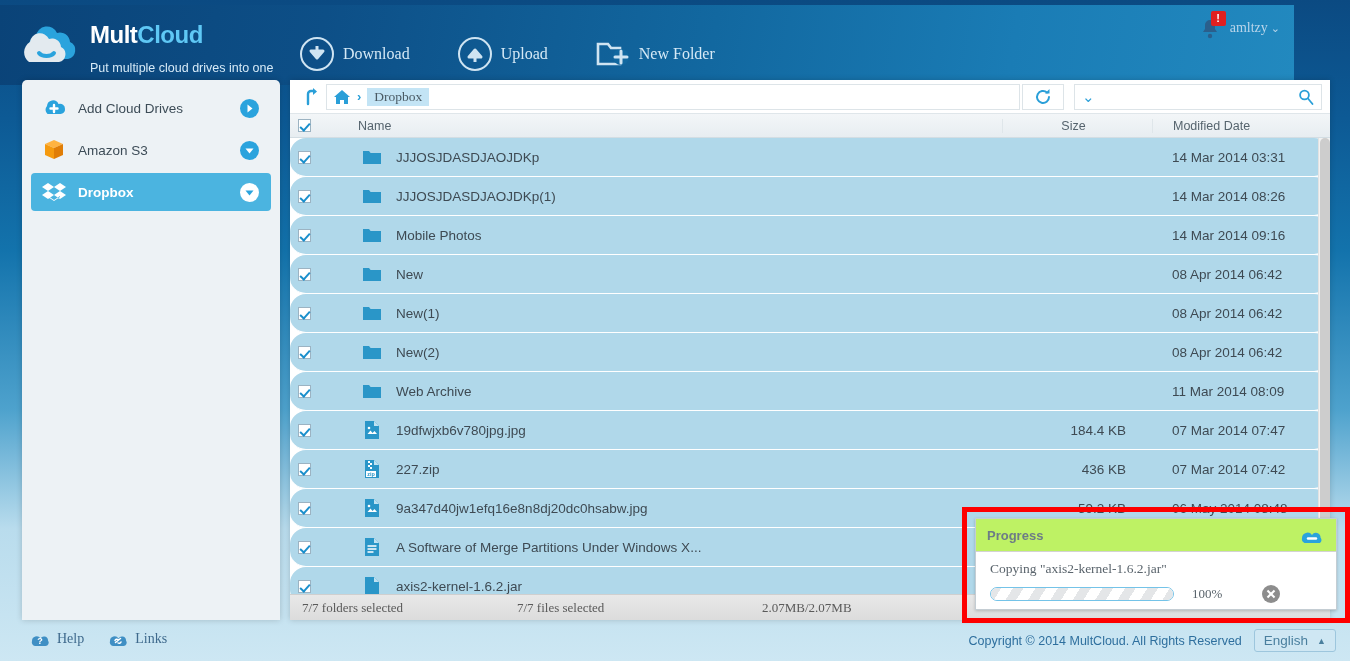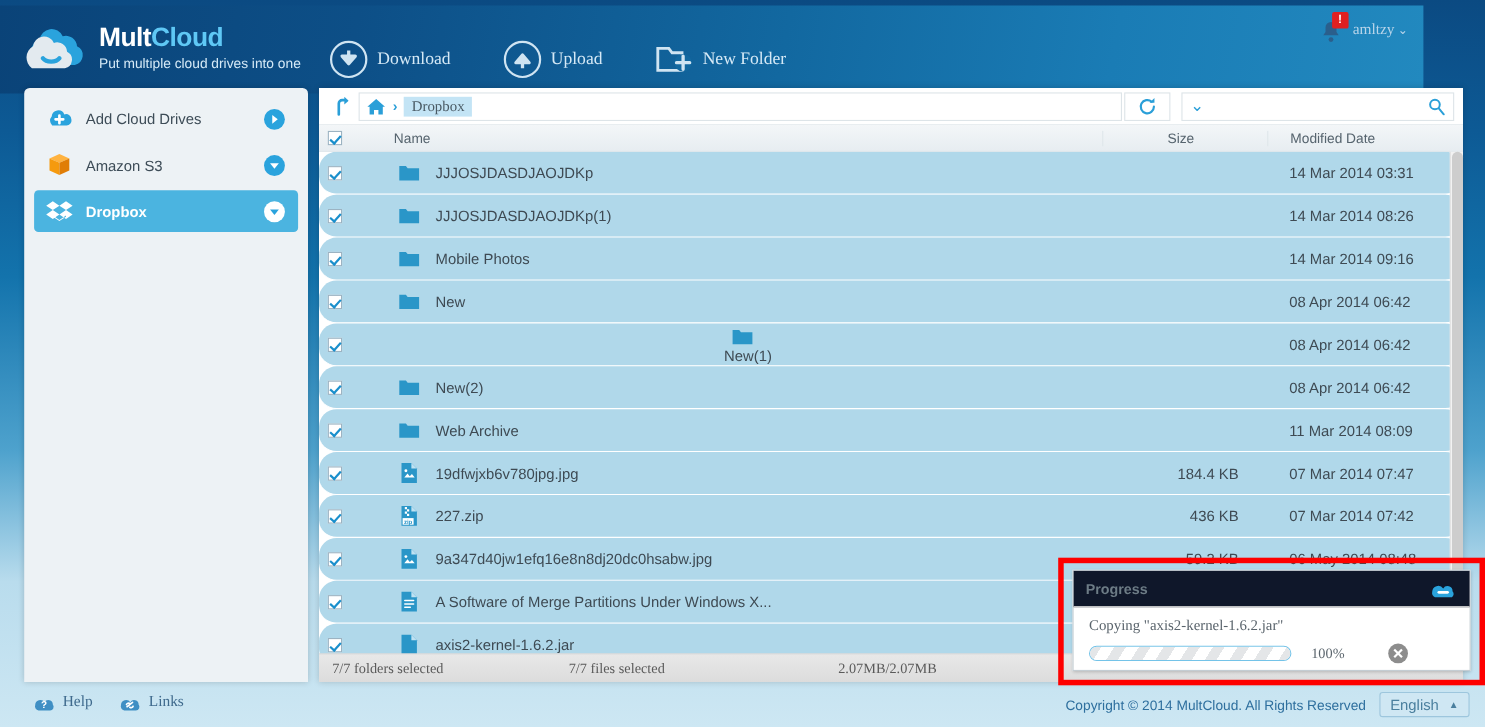--- a/index.html
+++ b/index.html
@@ -13,21 +13,21 @@
   
   .header {
     position: absolute; left: 0; top: 5px; width: 1294px; height: 80px;
     background: linear-gradient(100deg, #0a4378 0%, #0d4f87 25%, #1268a0 55%, #1a7cb5 78%, #2289bf 100%);
   }
   .logo-wrap { position: absolute; left: 18px; top: 17px; display: flex; align-items: flex-start; }
   .logo-cloud { position: relative; width: 62px; height: 46px; margin-right: 10px; }
   .logo-text-main { font-size: 24px; font-weight: bold; letter-spacing: -.5px; line-height: 26px; }
   .logo-text-main .w1 { color: #ffffff; }
   .logo-text-main .w2 { color: #5fc8f5; }
-  .logo-tag { color: #d6eaf7; font-size: 12.5px; margin-top: 3px; }
+  .logo-tag { color: #d6eaf7; font-size: 12.5px; margin-top: 13px; }
 
   .toolbar { position: absolute; left: 300px; top: 32px; display: flex; gap: 48px; align-items: center; }
   .tbtn { display: flex; align-items: center; gap: 9px; cursor: pointer; }
   .tbtn .lbl { color: #d5e9f6; font-family: "Liberation Serif", serif; font-size: 16px; }
   .circ-icon { width: 34px; height: 34px; border-radius: 50%; border: 2.5px solid #cfe4f2; position: relative; }
 
   .user-area { position: absolute; right: 14px; top: 12px; display: flex; align-items: center; gap: 10px; }
   .bell { position: relative; width: 20px; height: 22px; }
   .badge {
     position: absolute; right: -6px; top: -6px; width: 15px; height: 15px;
@@ -119,21 +119,21 @@
   
   .redbox {
     position: absolute; left: 962px; top: 507px; width: 388px; height: 116px;
     border: 5px solid #fe0000; background: transparent;
   }
   .dialog {
     position: absolute; left: 975px; top: 518px; width: 362px; height: 92px;
     background: #ffffff; border: 1px solid #c4cdd3; box-shadow: 0 1px 3px rgba(0,0,0,.2);
   }
   .dlg-head {
-    height: 33px; background: #0f172a; border-bottom: 1px solid #d3d3d3;
+    height: 33px; background: #bef264; border-bottom: 1px solid #d3d3d3;
     display: flex; align-items: center; justify-content: space-between; padding: 0 11px;
   }
   .dlg-title { font-size: 13px; color: #6d7c86; font-weight: bold; }
   .dlg-body { padding: 9px 14px 0 14px; }
   .dlg-task { font-family: "Liberation Serif", serif; font-size: 13.5px; color: #5a646c; }
   .dlg-prow { display: flex; align-items: center; margin-top: 8px; }
   .pbar {
     width: 184px; height: 14px; border: 1px solid #74c3e8; border-radius: 7px; background: #fff; overflow: hidden;
   }
   .pfill {
@@ -366,21 +366,21 @@
             </svg></span>
           <span>New</span>
         </div>
         <div class="col-size"></div>
         <div class="col-date">08 Apr 2014 06:42</div>
       </div>
       <div class="row">
         <div class="col-ck">
           <span class="ck"></span>
         </div>
-        <div class="col-name" style="display:flex;align-items:center;flex-direction:column;">
+        <div class="col-name" style="display:flex;align-items:center;">
           <span class="fico"><svg width="20" height="20" viewBox="0 0 20 20">
               <path d="M1 4h6l1.6 2H19v11H1z" fill="#2a96c8"></path>
             </svg></span>
           <span>New(1)</span>
         </div>
         <div class="col-size"></div>
         <div class="col-date">08 Apr 2014 06:42</div>
       </div>
       <div class="row">
         <div class="col-ck">

